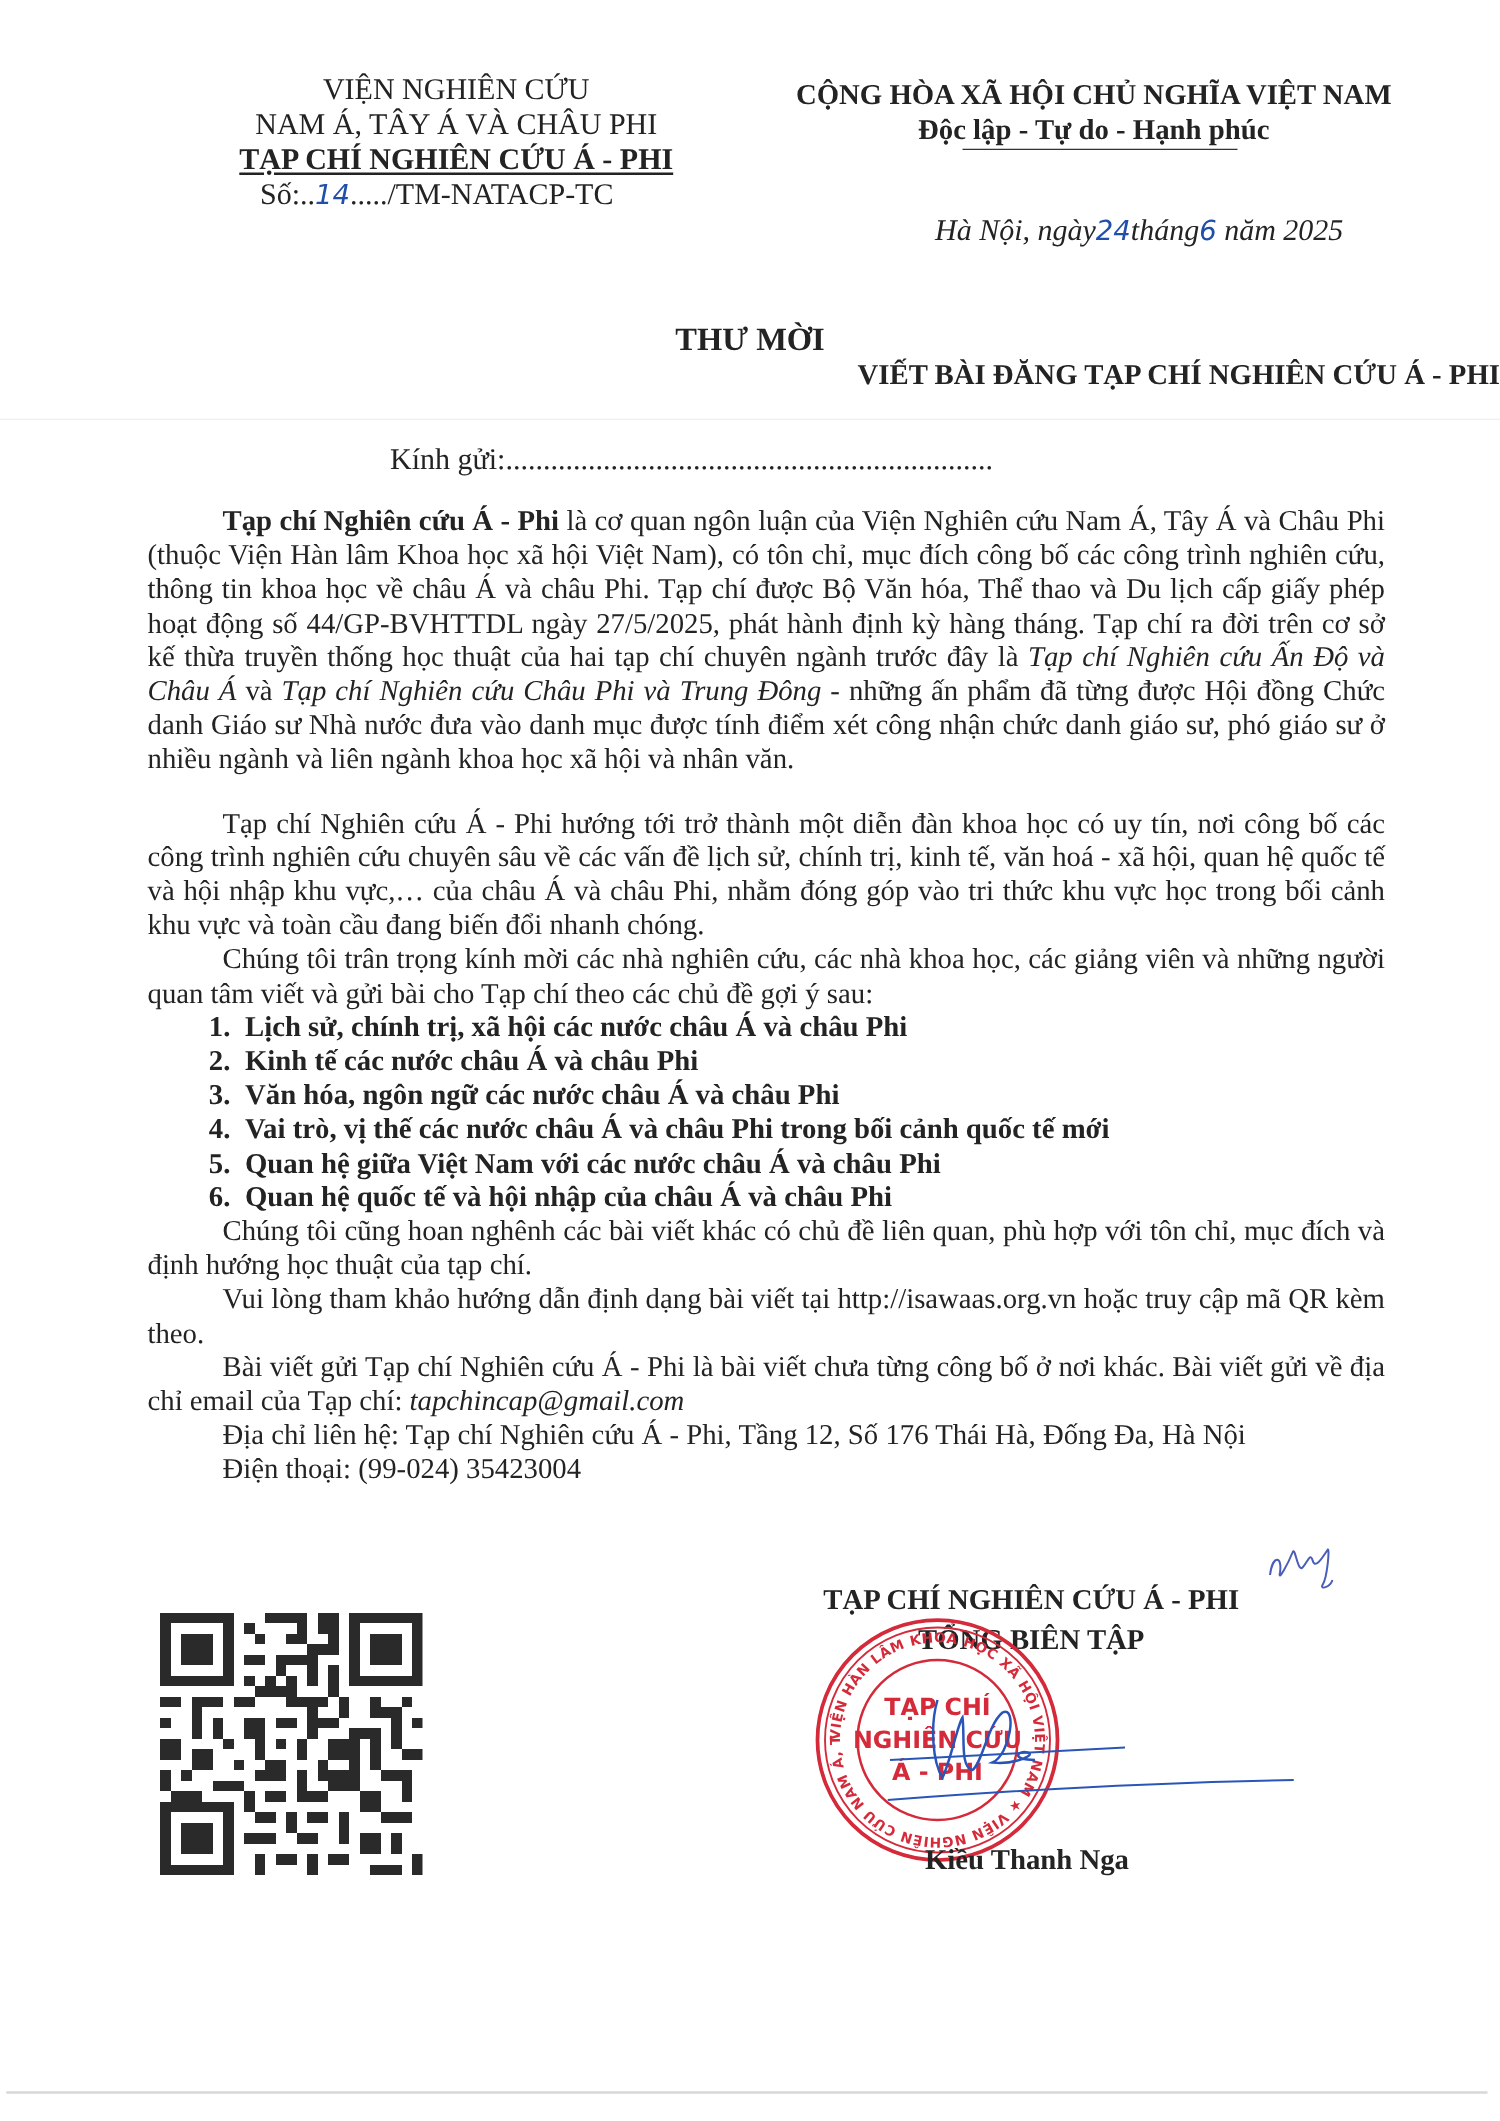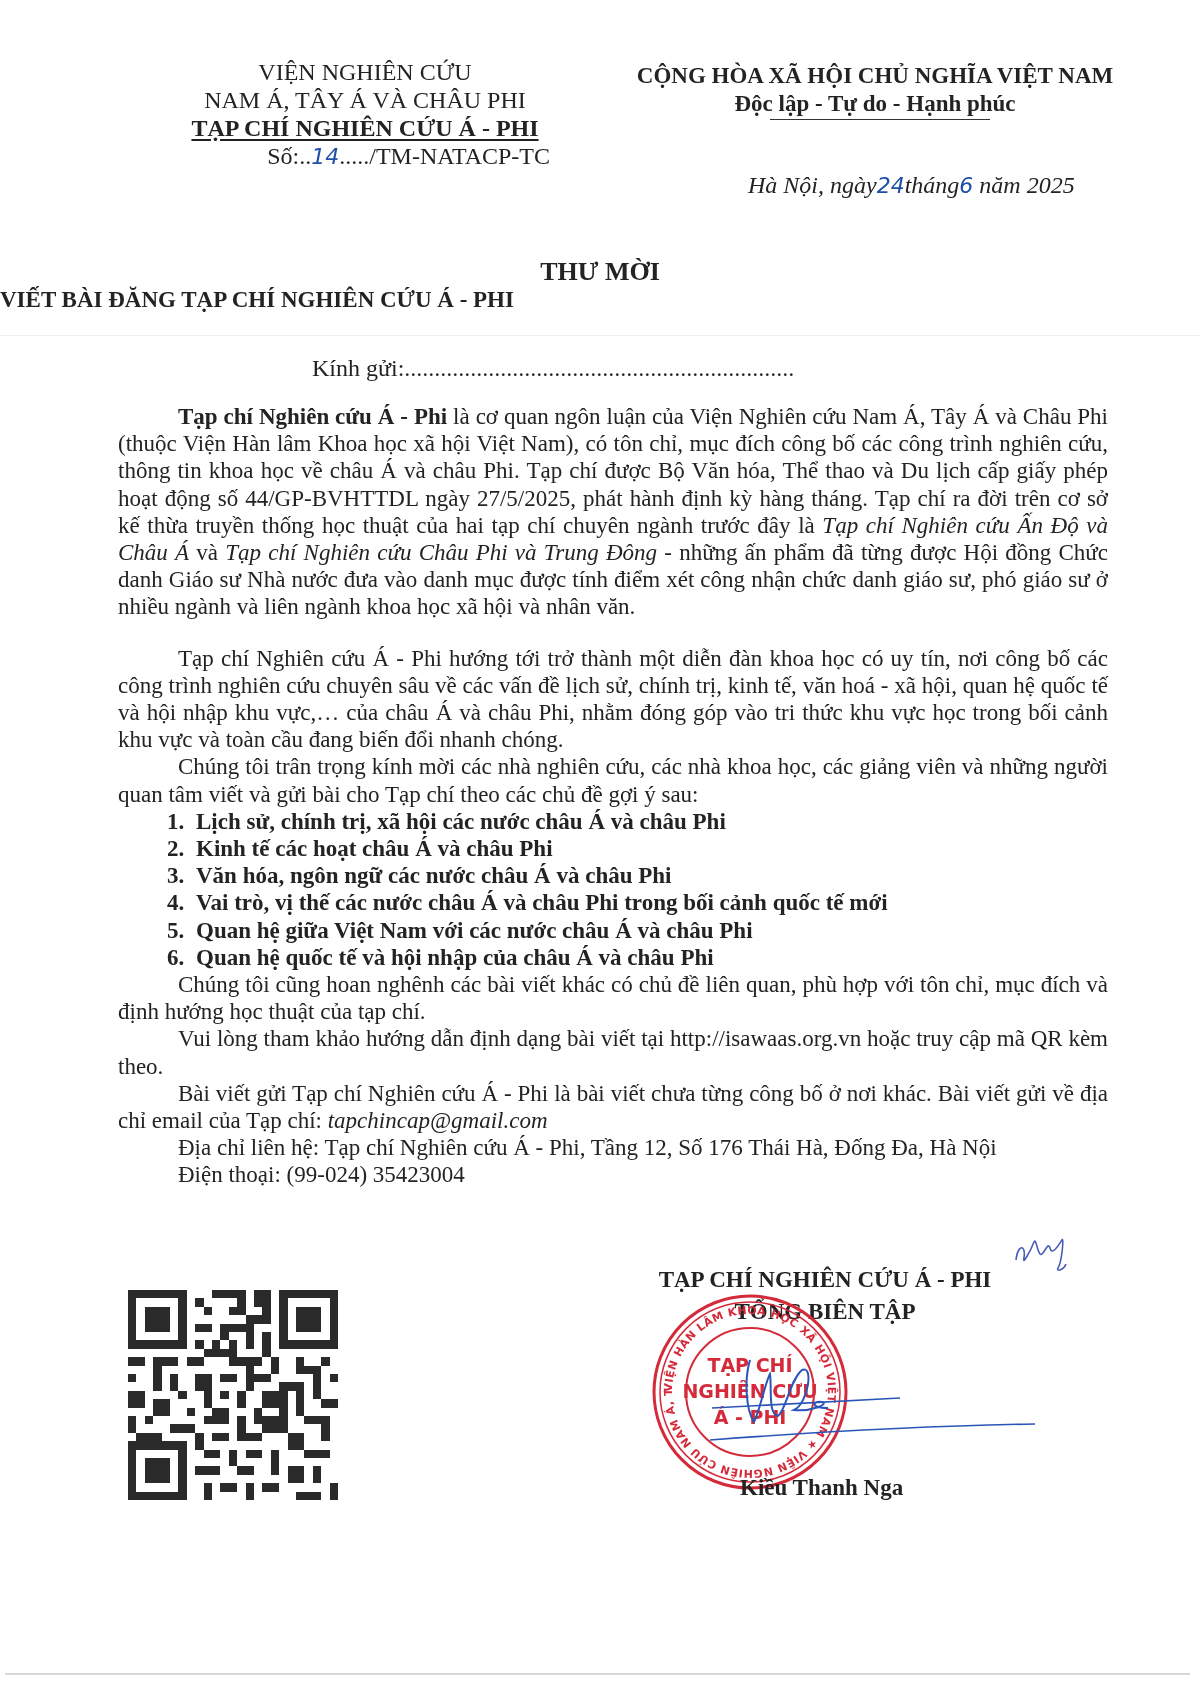--- a/index.html
+++ b/index.html
@@ -5,32 +5,32 @@
     html, body { margin: 0; padding: 0; background: #ffffff; }
     body {
       width: 1200px; height: 1697px; position: relative; overflow: hidden;
       font-family: "Liberation Serif", "DejaVu Serif", serif;
       color: #232323;
     }
     .abs { position: absolute; }
     .hdr-left { left: 180px; top: 58px; width: 370px; text-align: center; font-size: 24px; line-height: 28px; }
     .hdr-left .line { display: block; white-space: nowrap; }
     .hdr-left .bold-u { font-weight: bold; text-decoration: underline; text-underline-offset: 3px; }
-    .hdr-left .so { text-align: right; padding-left: 28px; }
+    .hdr-left .so { text-align: left; padding-left: 28px; }
     .hw { font-family: "DejaVu Sans", sans-serif; font-style: italic; color: #1f4fa8; font-size: 22px; }
 
     .hdr-right { left: 615px; top: 62px; width: 520px; text-align: center; }
     .hdr-right .nation { font-weight: bold; font-size: 23px; line-height: 28px; white-space: nowrap; }
     .hdr-right .motto { font-weight: bold; font-size: 23px; line-height: 28px; white-space: nowrap; }
     .motto-underline { position: absolute; left: 770px; top: 119px; width: 220px; height: 1px; background: #333; }
 
     .date { left: 748px; top: 172px; font-style: italic; font-size: 24px; white-space: nowrap; }
 
     .title1 { left: 0; width: 1200px; top: 257px; text-align: center; font-weight: bold; font-size: 26px; }
-    .title2 { left: 0; width: 1200px; top: 287px; text-align: left; font-weight: bold; font-size: 23px; }
+    .title2 { left: 0; width: 1200px; top: 287px; text-align: right; font-weight: bold; font-size: 23px; }
 
     .kinhgui { left: 312px; top: 355px; font-size: 24px; white-space: nowrap; }
 
     .body { left: 118px; width: 990px; top: 403px; font-size: 23px; line-height: 27.2px; text-align: justify; }
     .body p { margin: 0; text-indent: 60px; }
     .body p.gap { margin-top: 24px; }
     .body ol { margin: 0; padding-left: 72px; font-weight: bold; }
     .body ol li { padding-left: 6px; }
     .body .b { font-weight: bold; }
     .body .i { font-style: italic; }
@@ -69,21 +69,21 @@
 <div class="abs title2">VIẾT BÀI ĐĂNG TẠP CHÍ NGHIÊN CỨU Á - PHI</div>
 
 <div class="abs kinhgui">Kính gửi:.................................................................</div>
 
 <div class="abs body">
   <p><span class="b">Tạp chí Nghiên cứu Á - Phi</span><span> là cơ quan ngôn luận của Viện Nghiên cứu Nam Á, Tây Á và Châu Phi (thuộc Viện Hàn lâm Khoa học xã hội Việt Nam), có tôn chỉ, mục đích công bố các công trình nghiên cứu, thông tin khoa học về châu Á và châu Phi. Tạp chí được Bộ Văn hóa, Thể thao và Du lịch cấp giấy phép hoạt động số 44/GP-BVHTTDL ngày 27/5/2025, phát hành định kỳ hàng tháng. Tạp chí ra đời trên cơ sở kế thừa truyền thống học thuật của hai tạp chí chuyên ngành trước đây là </span><span class="i">Tạp chí Nghiên cứu Ấn Độ và Châu Á</span><span> và </span><span class="i">Tạp chí Nghiên cứu Châu Phi và Trung Đông</span><span> - những ấn phẩm đã từng được Hội đồng Chức danh Giáo sư Nhà nước đưa vào danh mục được tính điểm xét công nhận chức danh giáo sư, phó giáo sư ở nhiều ngành và liên ngành khoa học xã hội và nhân văn.</span></p>
   <p class="gap">Tạp chí Nghiên cứu Á - Phi hướng tới trở thành một diễn đàn khoa học có uy tín, nơi công bố các công trình nghiên cứu chuyên sâu về các vấn đề lịch sử, chính trị, kinh tế, văn hoá - xã hội, quan hệ quốc tế và hội nhập khu vực,… của châu Á và châu Phi, nhằm đóng góp vào tri thức khu vực học trong bối cảnh khu vực và toàn cầu đang biến đổi nhanh chóng.</p>
   <p>Chúng tôi trân trọng kính mời các nhà nghiên cứu, các nhà khoa học, các giảng viên và những người quan tâm viết và gửi bài cho Tạp chí theo các chủ đề gợi ý sau:</p>
   <ol>
     <li>Lịch sử, chính trị, xã hội các nước châu Á và châu Phi</li>
-    <li>Kinh tế các hoạt châu Á và châu Phi</li>
+    <li>Kinh tế các nước châu Á và châu Phi</li>
     <li>Văn hóa, ngôn ngữ các nước châu Á và châu Phi</li>
     <li>Vai trò, vị thế các nước châu Á và châu Phi trong bối cảnh quốc tế mới</li>
     <li>Quan hệ giữa Việt Nam với các nước châu Á và châu Phi</li>
     <li>Quan hệ quốc tế và hội nhập của châu Á và châu Phi</li>
   </ol>
   <p>Chúng tôi cũng hoan nghênh các bài viết khác có chủ đề liên quan, phù hợp với tôn chỉ, mục đích và định hướng học thuật của tạp chí.</p>
   <p>Vui lòng tham khảo hướng dẫn định dạng bài viết tại http://isawaas.org.vn hoặc truy cập mã QR kèm theo.</p>
   <p><span>Bài viết gửi Tạp chí Nghiên cứu Á - Phi là bài viết chưa từng công bố ở nơi khác. Bài viết gửi về địa chỉ email của Tạp chí: </span><span class="i">tapchincap@gmail.com</span></p>
   <p>Địa chỉ liên hệ: Tạp chí Nghiên cứu Á - Phi, Tầng 12, Số 176 Thái Hà, Đống Đa, Hà Nội</p>
   <p>Điện thoại: (99-024) 35423004</p>

